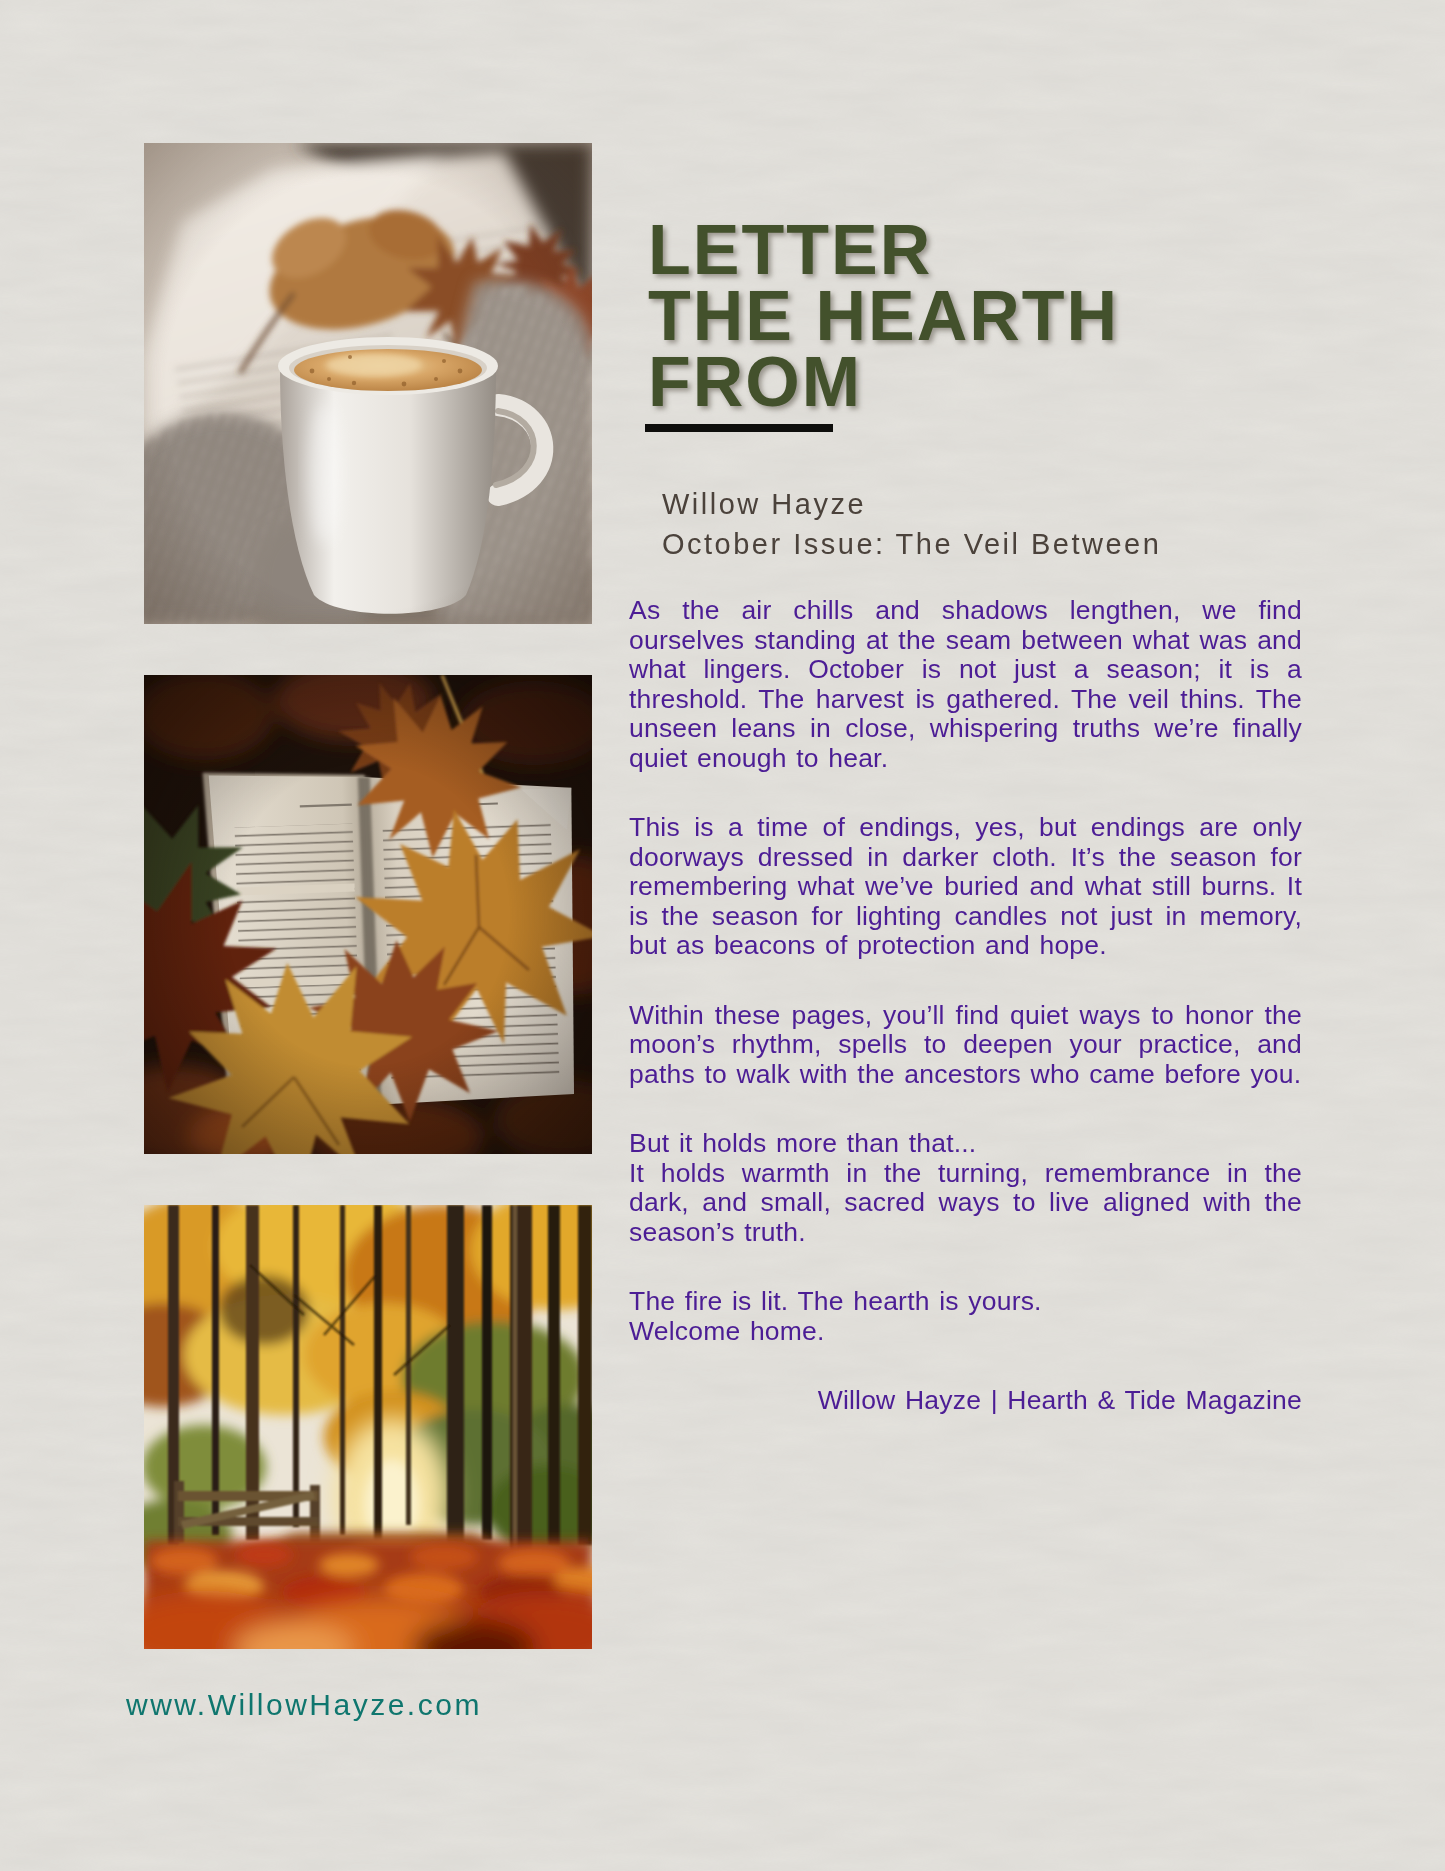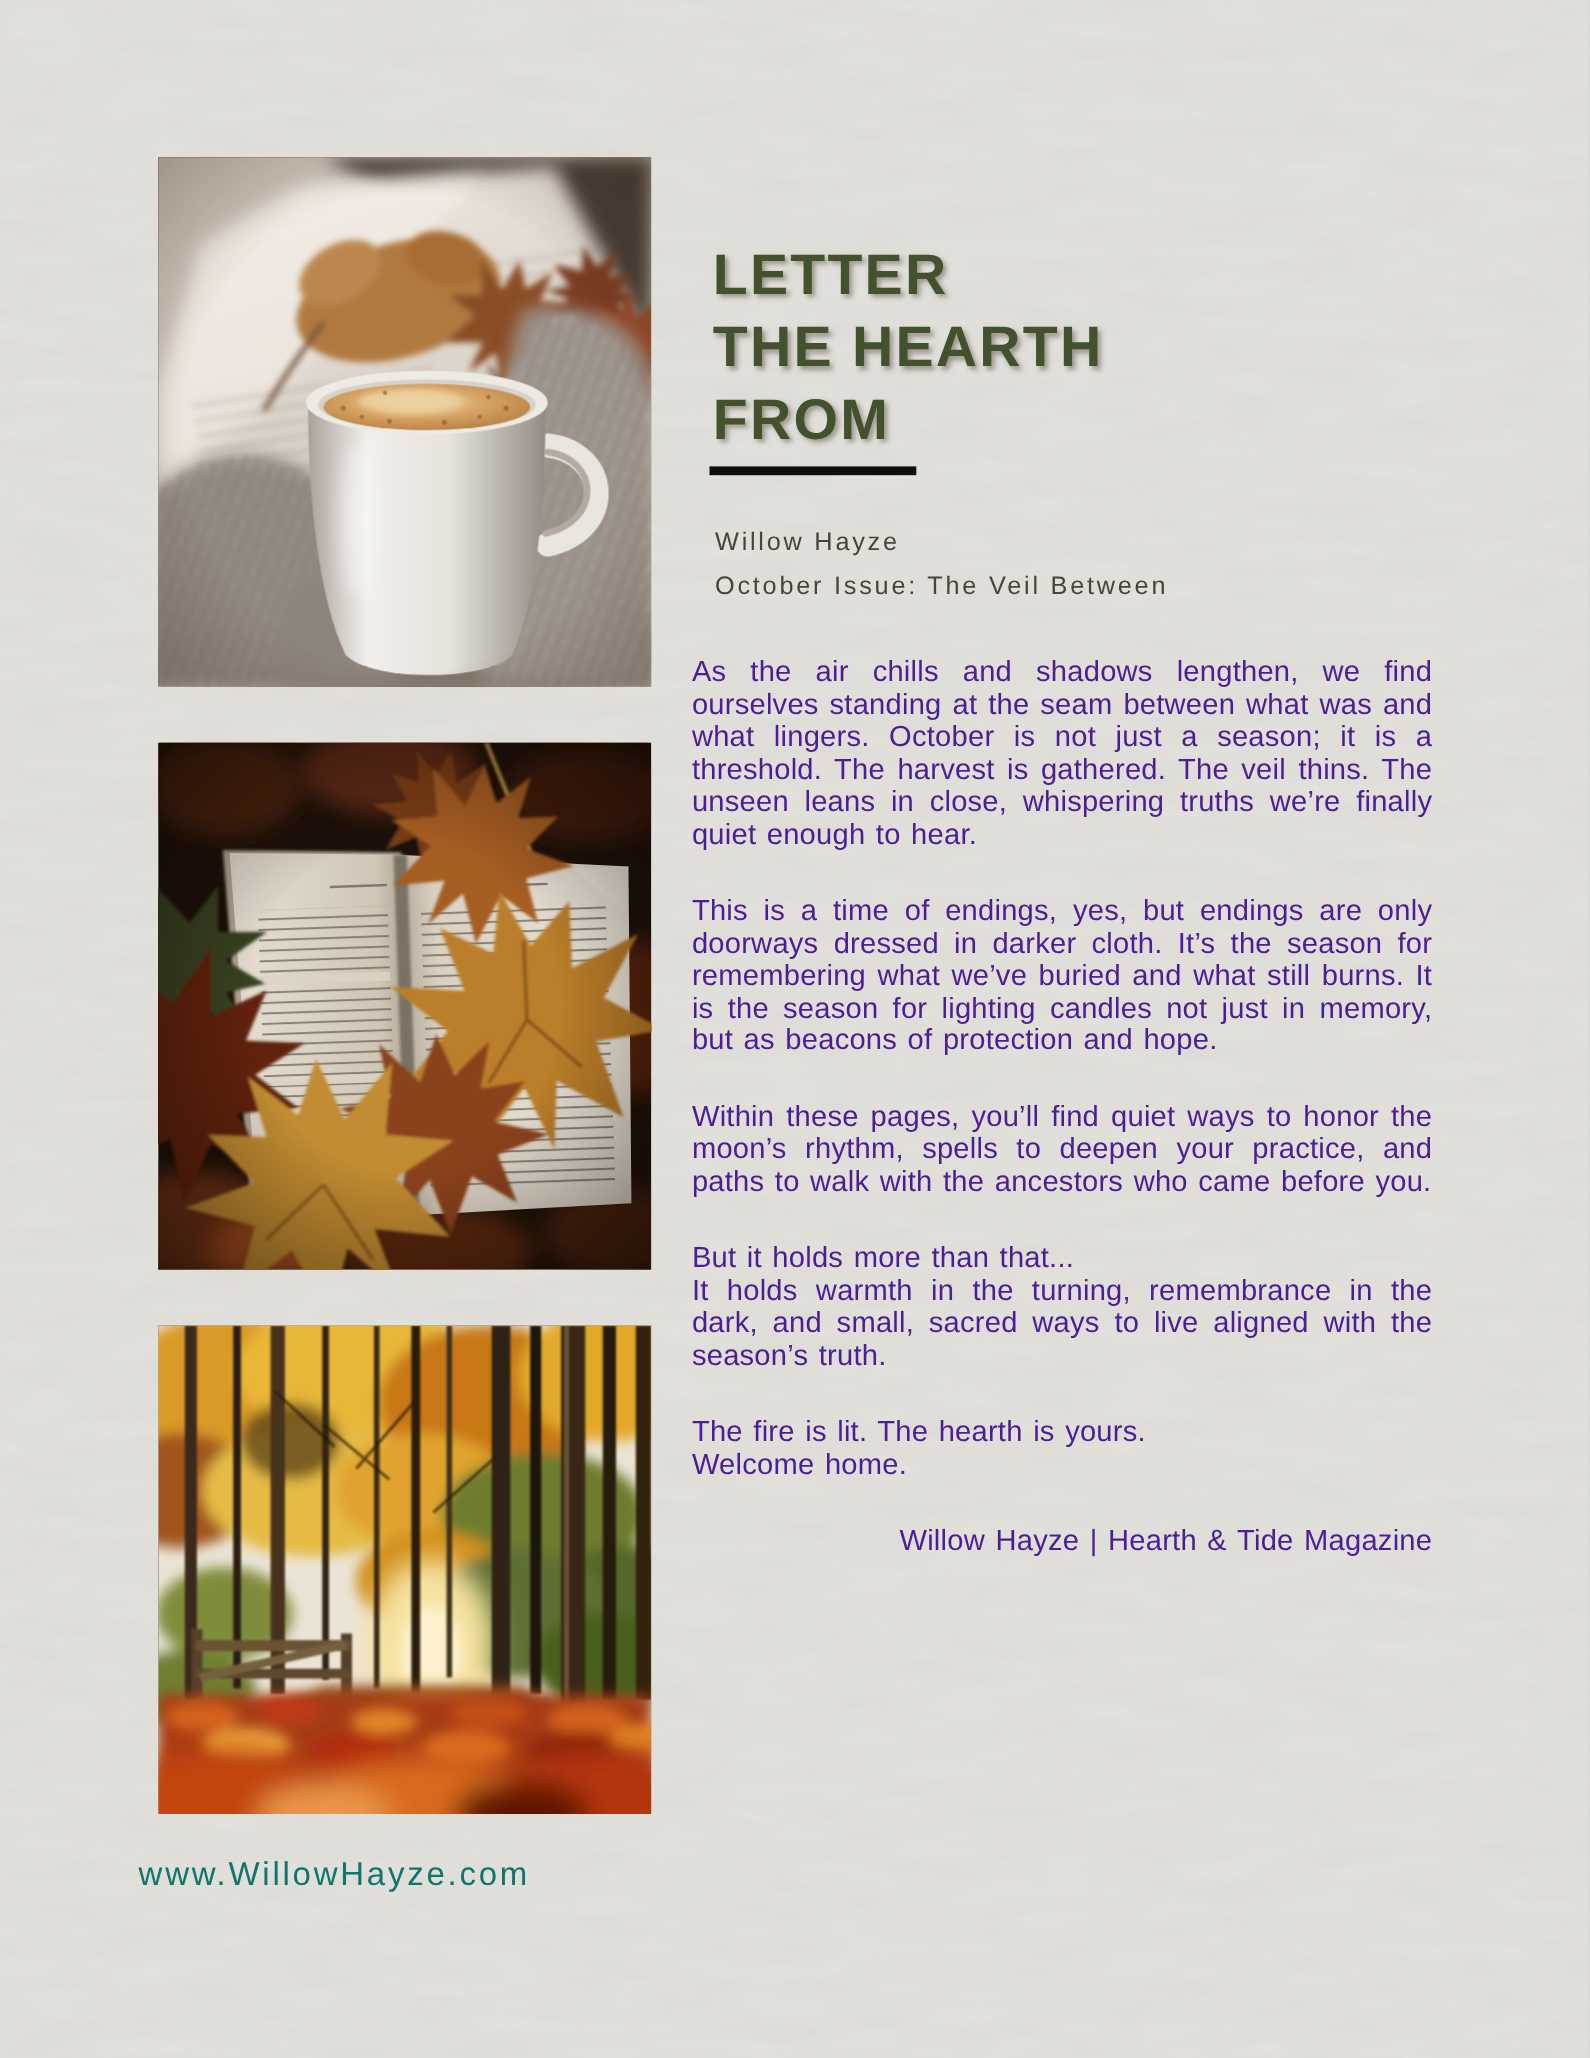--- a/index.html
+++ b/index.html
@@ -9,32 +9,32 @@
     font-family:"Liberation Sans","DejaVu Sans",sans-serif;
   }
   .grain{position:absolute;left:0;top:0;width:1445px;height:1871px;pointer-events:none;}
   .photo{position:absolute;margin:0;padding:0;overflow:hidden;background:#7a6a58;}
   .photo svg{display:block;width:100%;height:100%;}
   .photo-1{left:144px;top:143px;width:448px;height:481px;}
   .photo-2{left:144px;top:675px;width:448px;height:479px;}
   .photo-3{left:144px;top:1205px;width:448px;height:444px;}
   .masthead-title{
     position:absolute;left:648px;top:217px;margin:0;
-    font-size:52px;line-height:66px;font-weight:700;letter-spacing:2px;
+    font-size:70px;line-height:66px;font-weight:700;letter-spacing:2px;
     color:#43512c;text-transform:uppercase;
     text-shadow:3px 3px 5px rgba(95,90,78,0.55);
     white-space:nowrap;
   }
   .masthead-title span{display:block;}
   .title-underline{
     position:absolute;left:645px;top:424px;width:188px;height:8px;background:#0e0e0c;
   }
   .subtitle-block{
-    position:absolute;left:650px;top:472px;margin:0;
-    font-size:23px;line-height:40px;letter-spacing:2.5px;font-weight:400;
+    position:absolute;left:650px;top:472px;margin:12px;
+    font-size:29px;line-height:40px;letter-spacing:2.5px;font-weight:400;
     color:#4b423b;white-space:nowrap;
   }
   .subtitle-block p{margin:0;}
   .article{
     position:absolute;left:629px;top:596px;width:673px;
   }
   .article p{
     margin:0 0 40px 0;
     font-size:26.5px;line-height:29.5px;color:#4c1d95;
     text-align:justify;white-space:pre-line;word-spacing:2px;letter-spacing:0.2px;

